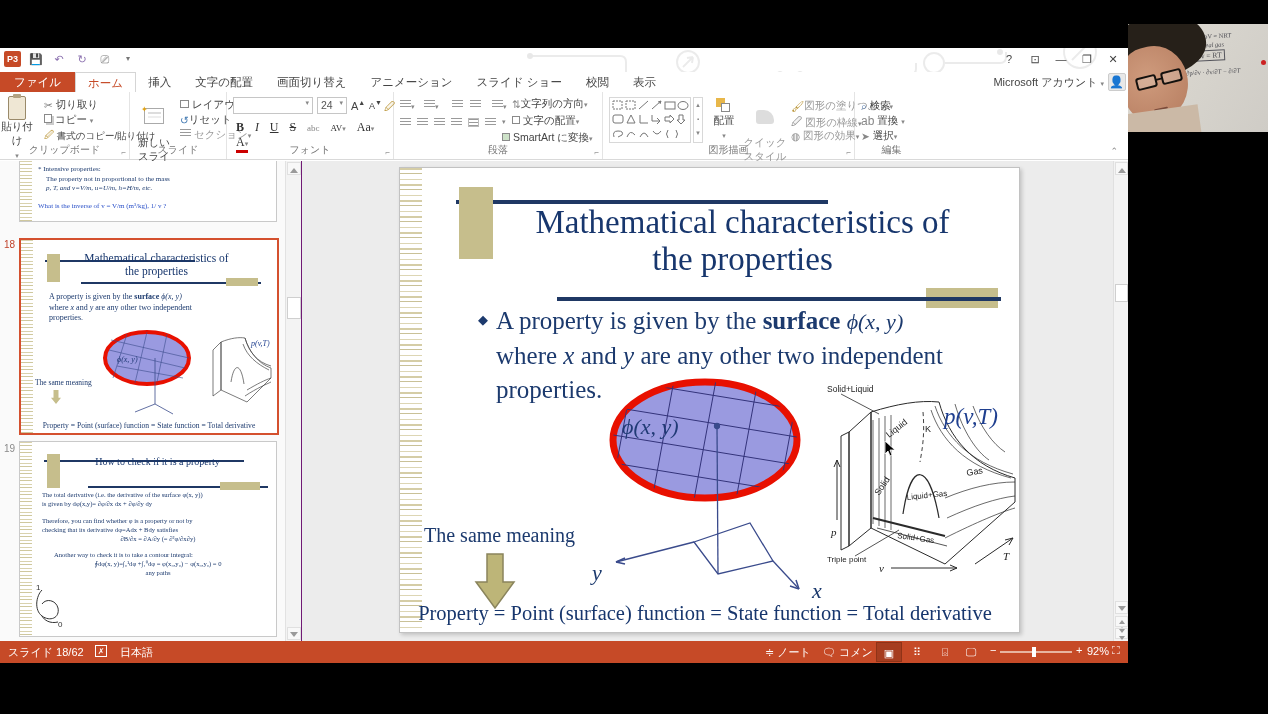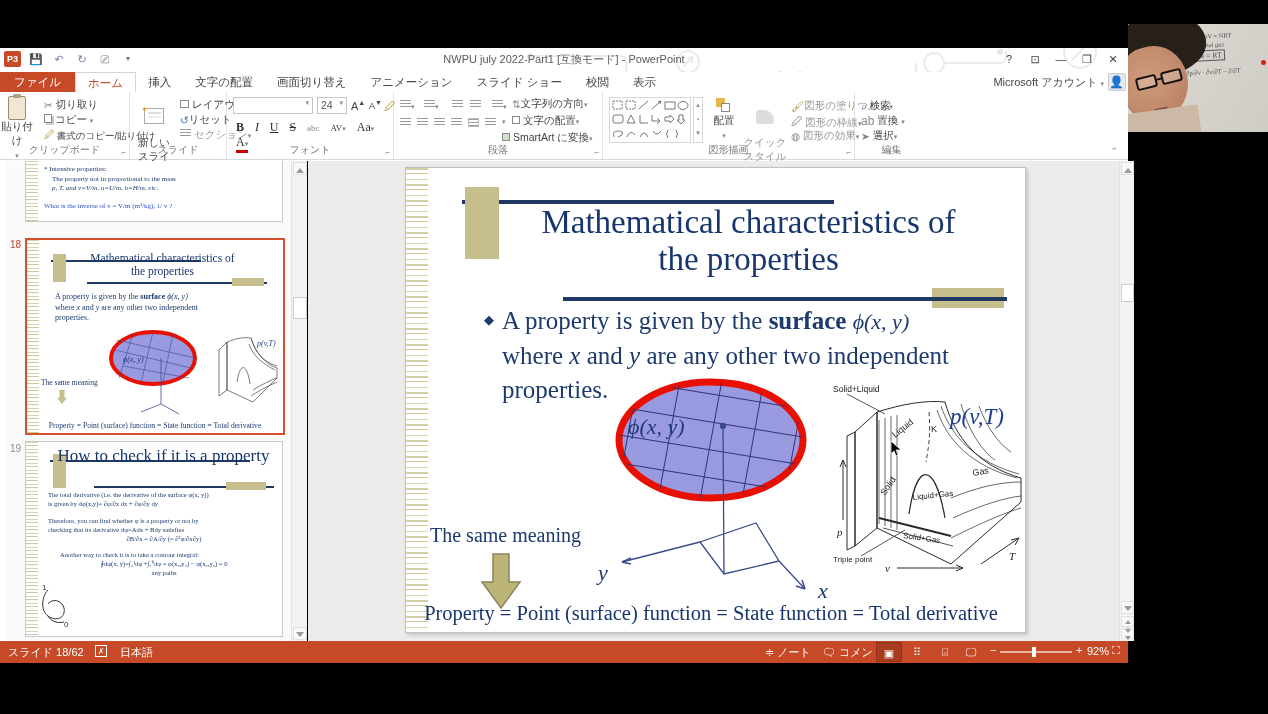--- a/index.html
+++ b/index.html
@@ -41,21 +41,21 @@
   .sq { width:10px; height:10px; border:1px solid #8a8a8a; display:inline-block; }
   .lines-ico { width:11px; height:9px; display:inline-block;
     background:repeating-linear-gradient(#9a9a9a 0 1px, transparent 1px 3px); }
   .fontbox { border:1px solid #c6c6c6; background:#fff; height:17px; font-size:10.5px;
              color:#555; padding:1px 3px; position:absolute; }
   .chev { color:#888; font-size:7px; }
   .ffmt { display:inline-block; margin-right:8px; font-family:"Liberation Serif",serif; font-size:12px; color:#333; }
   #collapse { position:absolute; right:10px; bottom:3px; font-size:9px; color:#888; }
 
   
-  #content { position:absolute; left:0; top:113px; width:1128px; height:480px; background:#000000;margin-left:6px; }
+  #content { position:absolute; left:0; top:113px; width:1128px; height:480px; background:#701a75; }
   #thumb-pane { position:absolute; left:0; top:0; width:285px; height:480px; background:#fafafa; }
   #pane-scroll { position:absolute; left:285px; top:0; width:16px; height:480px; background:#f3f3f3; border-left:1px solid #e2e2e2;}
   .scroll-btn { position:absolute; left:1px; width:14px; height:13px; background:#f8f8f8; border:1px solid #e0e0e0; }
   .tri-u { width:0; height:0; border:4px solid transparent; border-bottom:5px solid #9a9a9a; margin:1px auto; }
   .tri-d { width:0; height:0; border:4px solid transparent; border-top:5px solid #9a9a9a; margin:4px auto; }
   .thumbbox { position:absolute; background:#fff; border:1px solid #c9c9c9; overflow:hidden; }
   .thumb-stripes { position:absolute; left:0; top:0; bottom:0; width:12px;
      background:repeating-linear-gradient(#d9d2ad 0 1px, #fff 1px 3px, #cfc89e 3px 4px, #fff 4px 7px); }
   .slide-num { position:absolute; font-size:10px; color:#8a8a8a; }
 
@@ -69,21 +69,21 @@
   #t18-title { position:absolute; left:28px; top:12px; width:215px; text-align:center;
                font-size:11.5px; line-height:13px; color:#17366D; font-family:"Liberation Serif",serif; }
   #t18-bullet { position:absolute; left:28px; top:52px; width:222px; font-size:8px; line-height:10.5px;
                 color:#1C3A6E; font-family:"Liberation Serif",serif; }
   #t18-bottom { position:absolute; left:2px; bottom:3px; width:252px; text-align:center; font-size:7.6px;
                 color:#1C3A6E; font-family:"Liberation Serif",serif; }
   #t18-same { position:absolute; left:14px; top:138px; font-size:7.5px; color:#1C3A6E; font-family:"Liberation Serif",serif;}
   .khaki { background:#C6BE8C; }
 
   
-  #t19-title { position:absolute; left:30px; top:4px; width:215px; text-align:center; font-size:17px;
+  #t19-title { position:absolute; left:30px; top:14px; width:215px; text-align:center; font-size:10px;
                color:#17366D; font-family:"Liberation Serif",serif; }
   #t19-body { position:absolute; left:22px; top:48px; width:232px; font-size:6.6px; line-height:9px; color:#1C3A6E;
               font-family:"Liberation Serif",serif; }
   #t19-body .ctr { text-align:center; }
 
   
   #edit-area { position:absolute; left:302px; top:0; width:811px; height:480px; background:#ececec; }
   #main-scroll { position:absolute; left:1113px; top:0; width:15px; height:480px; background:#f3f3f3; border-left:1px solid #e0e0e0;}
   #slide { position:absolute; left:97px; top:6px; width:621px; height:466px; background:#fff;
            border:1px solid #c2c2c2; box-shadow:2px 2px 4px rgba(0,0,0,.18); overflow:hidden; }
@@ -155,21 +155,20 @@
       </g>
     </svg>
     <div id="qat">
       <div id="ppt-logo">P3</div>
       <div class="qat-btn">💾</div>
       <div class="qat-btn" style="color:#8a6fae;">↶</div>
       <div class="qat-btn" style="color:#8a6fae;">↻</div>
       <div class="qat-btn" style="color:#777;">⎚</div>
       <div class="qat-btn" style="color:#777;font-size:8px;">▾</div>
     </div>
-    <div id="title-text">NWPU july 2022-Part1 [互換モード] - PowerPoint</div>
     <div id="win-controls">
       <div class="winc">?</div>
       <div class="winc">⊡</div>
       <div class="winc">—</div>
       <div class="winc">❐</div>
       <div class="winc">✕</div>
     </div>
   </div>
 
   <div id="tabrow">

